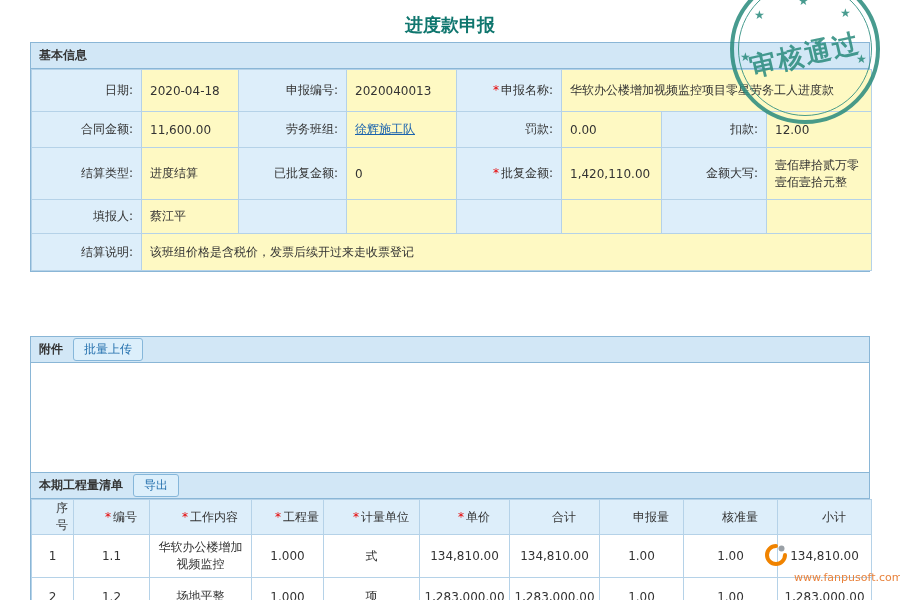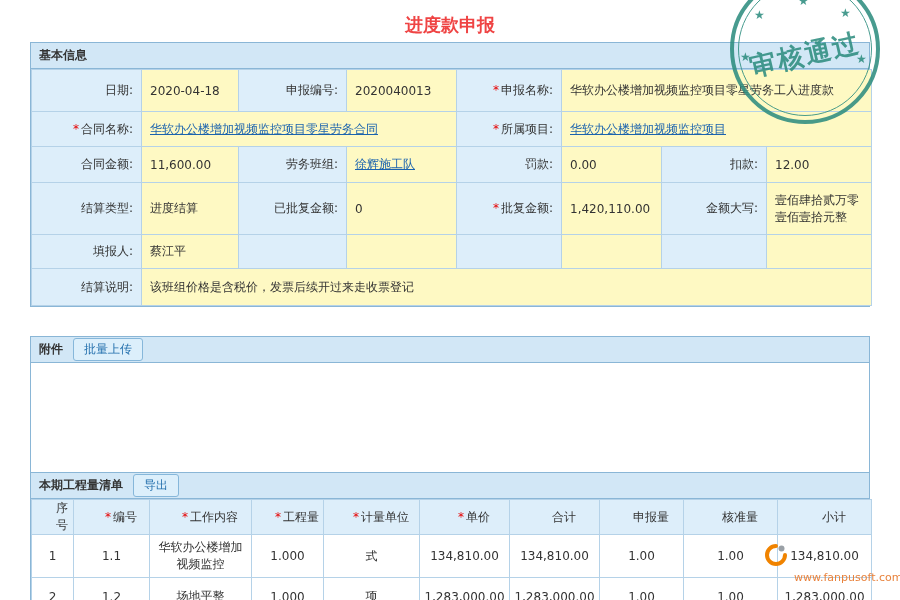--- a/index.html
+++ b/index.html
@@ -2,21 +2,21 @@
 <html><head>
 <meta charset="utf-8">
 <style>
   * { margin:0; padding:0; box-sizing:border-box; }
   html,body { width:900px; height:600px; }
   body {
     position:relative; overflow:hidden; background:#fff;
     font-family:"DejaVu Sans","Liberation Sans",sans-serif;
     font-size:12px; color:#333;
   }
-  .page-title { text-align:center; font-weight:bold; font-size:18px; color:#ef4444; padding-top:13px; }
+  .page-title { text-align:center; font-weight:bold; font-size:18px; color:#0f766e; padding-top:13px; }
 
   .panel { position:absolute; left:30px; width:840px; background:#fff; border:1px solid #8ab6d6; }
   .panel-header {
     background:#d2e7f6; border-bottom:1px solid #8ab6d6; height:26px;
     display:flex; align-items:center; gap:10px; padding:0 8px; font-weight:bold;
   }
   table { width:100%; border-collapse:collapse; table-layout:fixed;border-radius:12px; }
   td, th { border:1px solid #b5d2e8; font-size:12px; word-break:break-all; }
   .lc { background:#ddeefa; text-align:right; padding:4px 8px; }
   .vc { background:#fef9c3; text-align:left; padding:4px 8px; }
@@ -78,26 +78,20 @@
         <col style="width:105px">
     </colgroup>
     <tbody>
       <tr class="rh1">
         <td class="lc"><span>日期:</span></td>
         <td class="vc">2020-04-18</td>
         <td class="lc"><span>申报编号:</span></td>
         <td class="vc">2020040013</td>
         <td class="lc"><span class="req">*</span><span>申报名称:</span></td>
         <td class="vc" colspan="3">华软办公楼增加视频监控项目零星劳务工人进度款</td>
-      </tr>
-      <tr class="rh2">
-        <td class="lc"><span class="req">*</span><span>合同名称:</span></td>
-        <td class="vc" colspan="3"><a class="link">华软办公楼增加视频监控项目零星劳务合同</a></td>
-        <td class="lc"><span class="req">*</span><span>所属项目:</span></td>
-        <td class="vc" colspan="3"><a class="link">华软办公楼增加视频监控项目</a></td>
       </tr>
       <tr class="rh3">
         <td class="lc"><span>合同金额:</span></td>
         <td class="vc">11,600.00</td>
         <td class="lc"><span>劳务班组:</span></td>
         <td class="vc"><a class="link">徐辉施工队</a></td>
         <td class="lc"><span>罚款:</span></td>
         <td class="vc">0.00</td>
         <td class="lc"><span>扣款:</span></td>
         <td class="vc">12.00</td>

